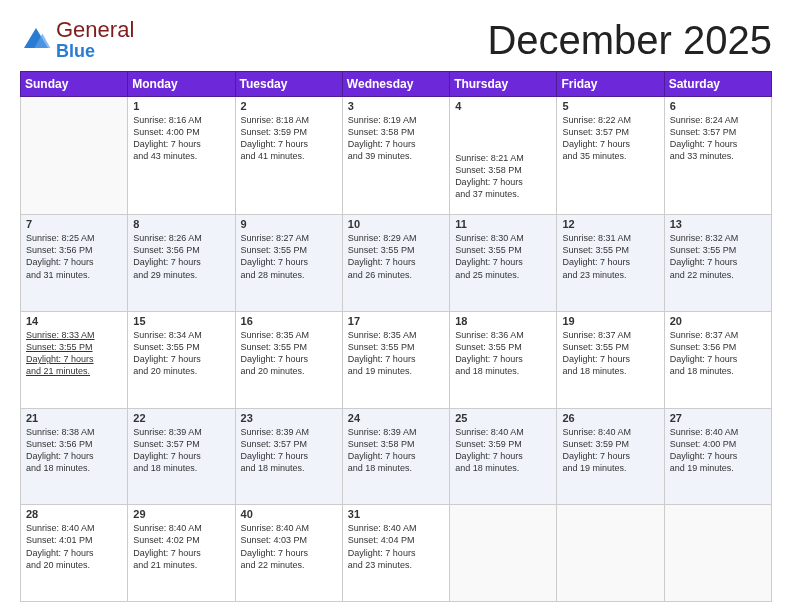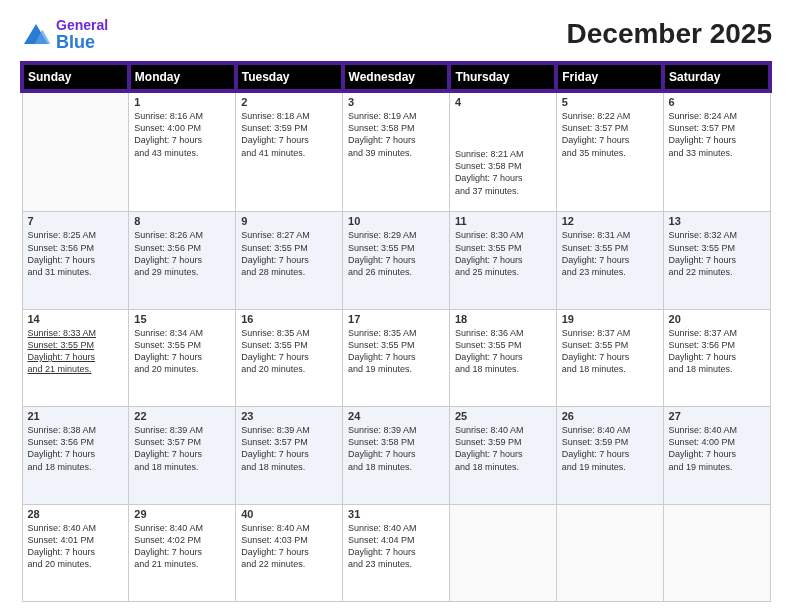--- a/index.html
+++ b/index.html
@@ -26,59 +26,59 @@
     .logo {
       display: flex;
       align-items: center;
     }
     .logo-text {
       display: flex;
       flex-direction: column;
       line-height: 1.1;
     }
     .logo-general {
-      font-size: 14px;
-      font-weight: bold;
-      color: #6d28d9;
+      font-size: 22px;
+      font-weight: normal;
+      color: #7f1d1d;
     }
     .logo-blue {
       font-size: 18px;
       font-weight: bold;
       color: #2a7bd4;
     }
     .logo-icon {
       width: 32px;
       height: 32px;
       margin-right: 4px;
     }
     .title-block {
       text-align: right;
     }
     .month-title {
-      font-size: 28px;
-      font-weight: bold;
+      font-size: 40px;
+      font-weight: normal;
       color: #222;
     }
     .subtitle {
       font-size: 14px;
       color: #555;
     }
     .calendar {
       width: 100%;
       border-collapse: collapse;
       flex: 1;
     }
     .calendar th {
-      background-color: #000000;
+      background-color: #6d28d9;
       color: #fff;
       font-size: 12px;
       font-weight: bold;
       padding: 5px 4px;
       text-align: left;
-      border: 4px solid #4c1d95;
+      border: 1px solid #4c1d95;
     }
     .calendar td {
       vertical-align: top;
       border: 1px solid #ccc;
       padding: 3px 5px;
       font-size: 9.5px;
       color: #333;
       width: calc(100% / 7);
       height: 88px;
     }

